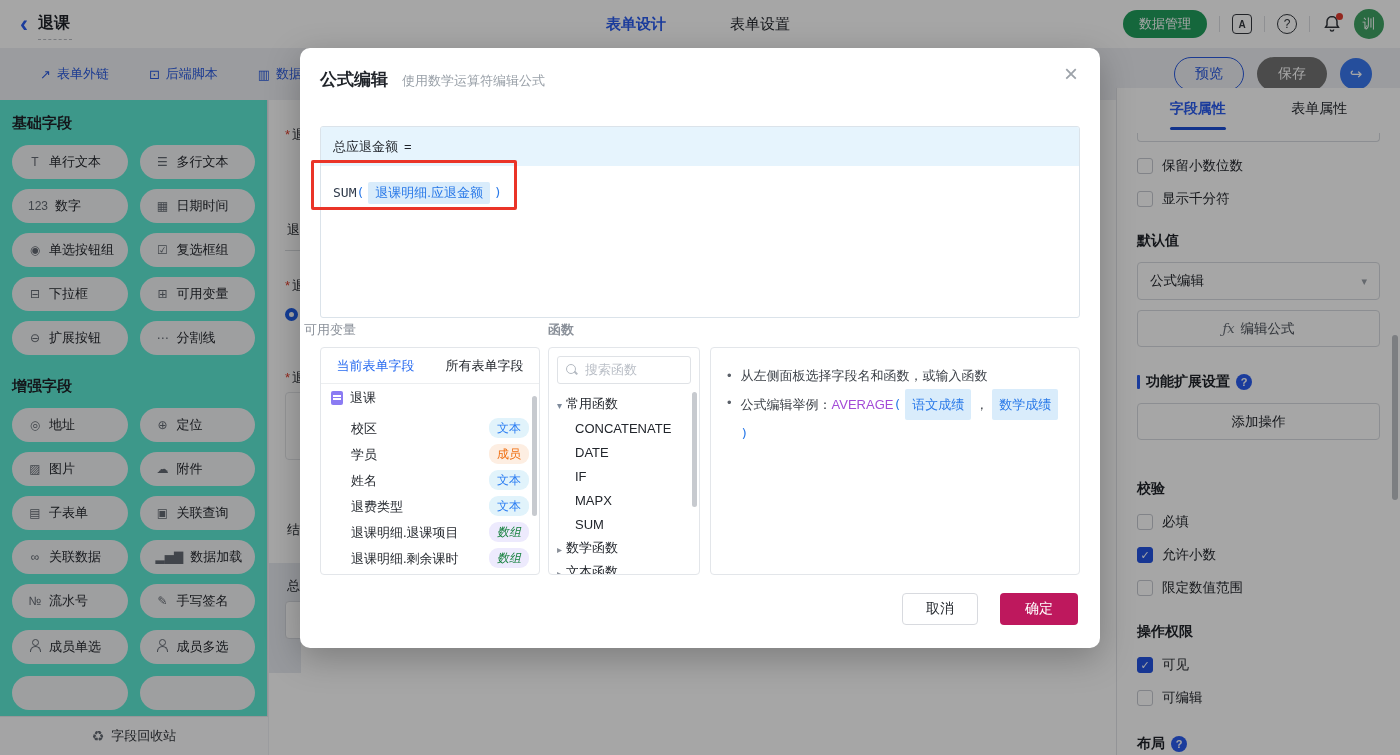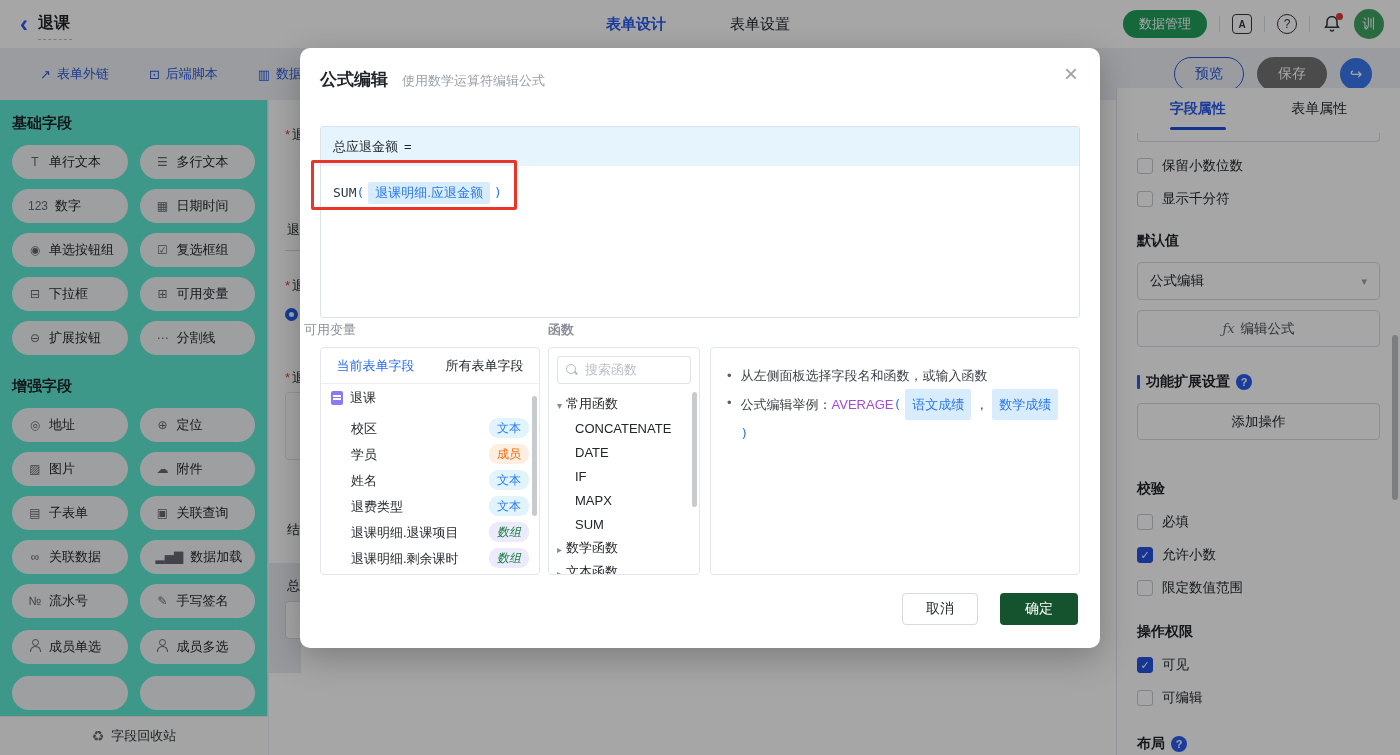--- a/index.html
+++ b/index.html
@@ -121,21 +121,21 @@
   .fn-row .chev::before { content:"\25B8"; color:#8a9099; font-size:10px; }
   .fn-row[data-expanded="true"] .chev::before { content:"\25BE"; color:#7f8b9c; }
   .fn-row[data-kind="item"] { padding-left:26px; }
   .f-scroll { position:absolute; right:2px; top:44px; width:5px; height:115px; border-radius:3px; background:#c7cacf; }
   .help-list { padding:14px 16px; }
   .help-item { display:flex; gap:9px; font-size:13px; color:#3c4148; line-height:27px; }
   .bullet { color:#5a6068; }
   .avg-fn { color:#a34ad7; }
   .md-footer { position:absolute; right:22px; bottom:23px; display:flex; gap:22px; }
   .btn-cancel { width:76px; height:32px; border:1px solid #d8dadf; border-radius:4px; background:#fff; color:#1f2329; font-size:14px; display:flex; align-items:center; justify-content:center; cursor:pointer; }
-  .btn-ok { width:78px; height:32px; border-radius:4px; background:#14532d; color:#fff; font-size:14px; display:flex; align-items:center; justify-content:center; cursor:pointer; }
+  .btn-ok { width:78px; height:32px; border-radius:4px; background:#be185d; color:#fff; font-size:14px; display:flex; align-items:center; justify-content:center; cursor:pointer; }
 </style>
 </head>
 <body>
 
 <div class="page">
 
   <div class="topbar">
     <div class="tb-left">
       <span class="back-chevron">‹</span>
       <span class="app-title">退课</span>

